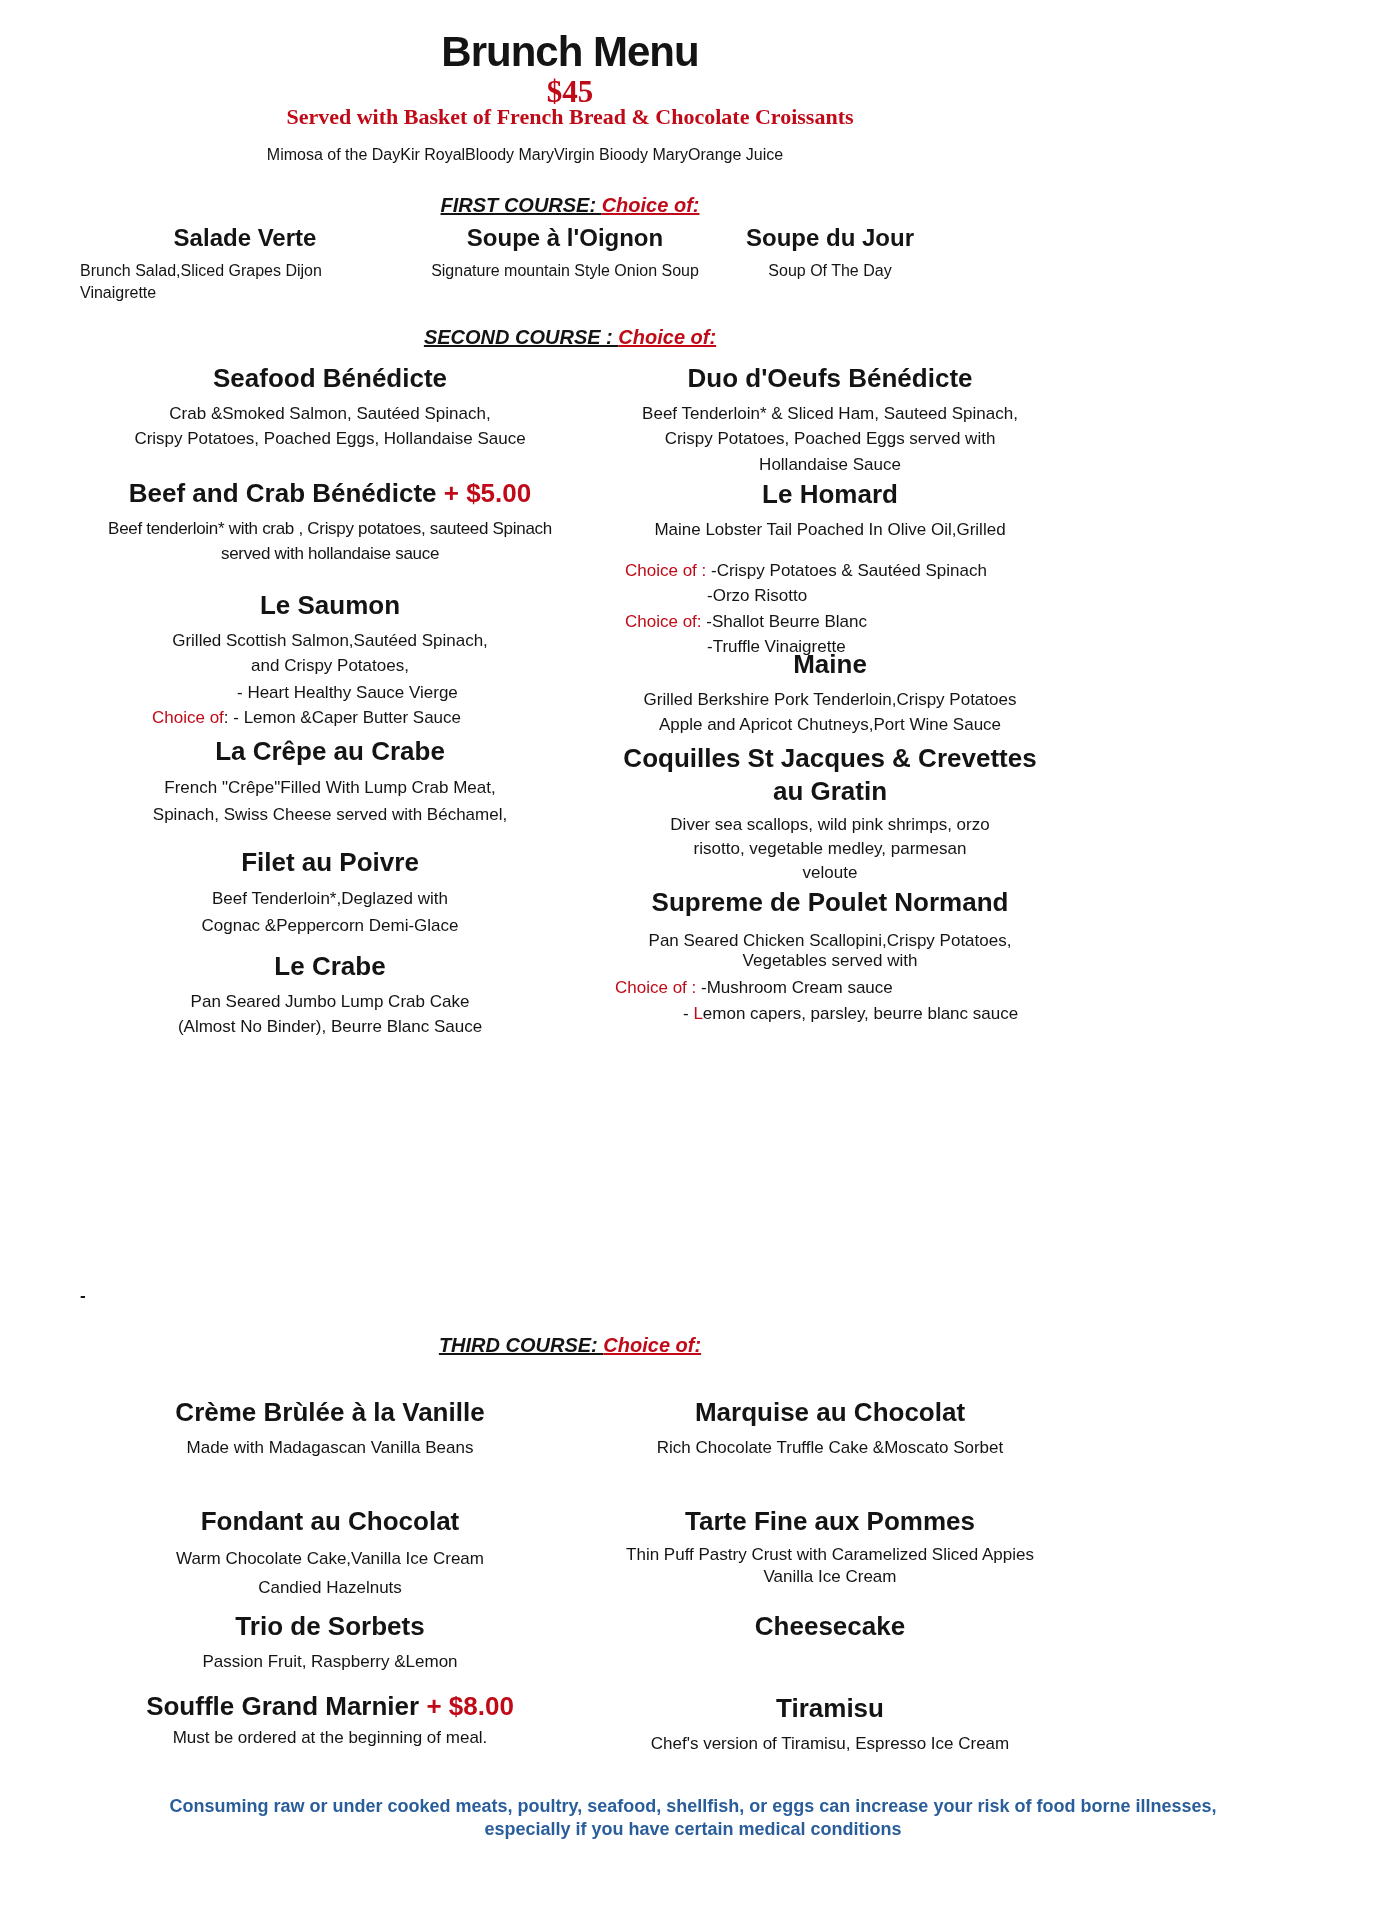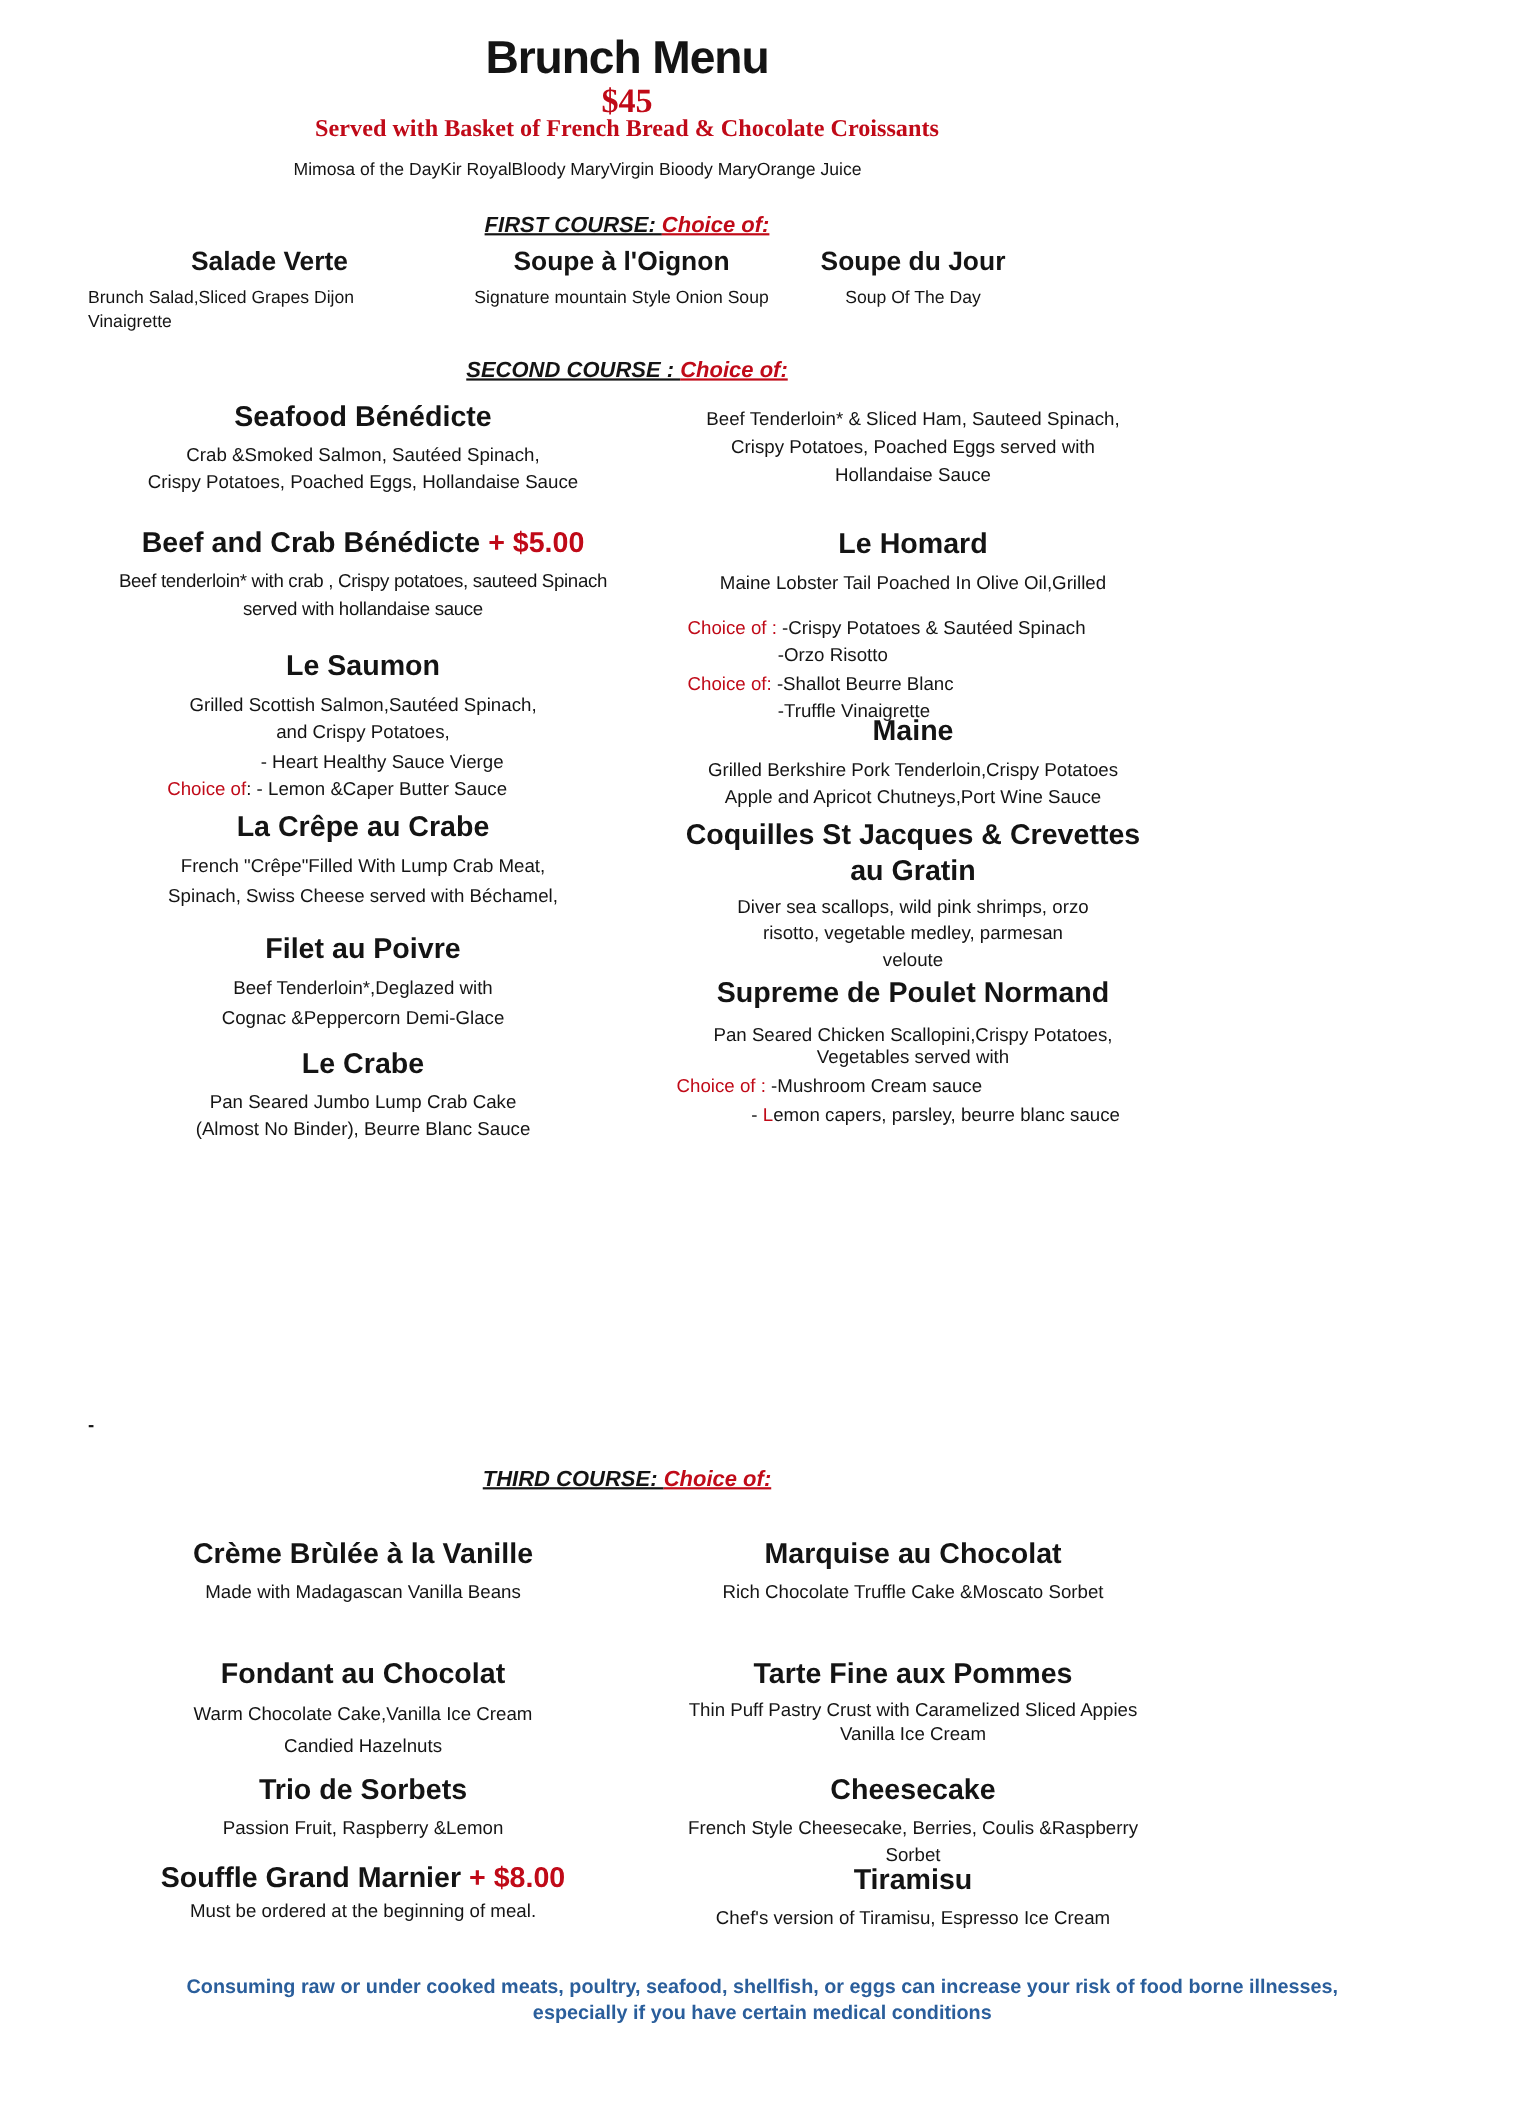--- a/index.html
+++ b/index.html
@@ -98,20 +98,21 @@
 Cognac &amp;Peppercorn  Demi-Glace</div>
 </div>
 
 <div class="abs L" style="top:950px">
   <div class="item-title">Le  Crabe</div>
   <div class="item-desc">Pan Seared Jumbo Lump Crab Cake
 (Almost No Binder),  Beurre Blanc Sauce</div>
 </div>
 
 <div class="abs R" style="top:362px">
+  <div class="item-title">Duo d'Oeufs  Bénédicte</div>
   <div class="item-desc">Beef   Tenderloin* &amp; Sliced Ham, Sauteed   Spinach,
 Crispy Potatoes, Poached  Eggs  served  with
 Hollandaise  Sauce</div>
 </div>
 
 <div class="abs R" style="top:478px">
   <div class="item-title">Le  Homard</div>
   <div class="item-desc">Maine  Lobster Tail  Poached  In Olive  Oil,Grilled</div>
   <div class="choice-line" style="margin-top:18px;padding-left:25px"><span class="red">Choice  of :</span><span> -Crispy  Potatoes &amp; Sautéed Spinach</span></div>
   <div class="choice-line" style="padding-left:107px"><span>-Orzo  Risotto</span></div>
@@ -169,21 +170,20 @@
   <div class="item-title">Marquise au  Chocolat</div>
   <div class="item-desc">Rich Chocolate Truffle Cake &amp;Moscato  Sorbet</div>
 </div>
 <div class="abs R" style="top:1505px">
   <div class="item-title">Tarte  Fine  aux  Pommes</div>
   <div class="item-desc" style="line-height:1.3">Thin Puff Pastry Crust with Caramelized Sliced Appies
 Vanilla  Ice Cream</div>
 </div>
 <div class="abs R" style="top:1610px">
   <div class="item-title">Cheesecake</div>
-  <div class="item-desc">French Style Cheesecake, Berries, Coulis &amp;Raspberry Sorbet</div>
 </div>
 <div class="abs R" style="top:1692px">
   <div class="item-title">Tiramisu</div>
   <div class="item-desc">Chef's version of Tiramisu,  Espresso  Ice Cream</div>
 </div>
 
 <div class="abs disclaimer">Consuming raw or under cooked meats, poultry, seafood, shellfish, or eggs can increase your risk of food borne illnesses,
 especially if you have certain medical conditions</div>
 
 </body></html>

